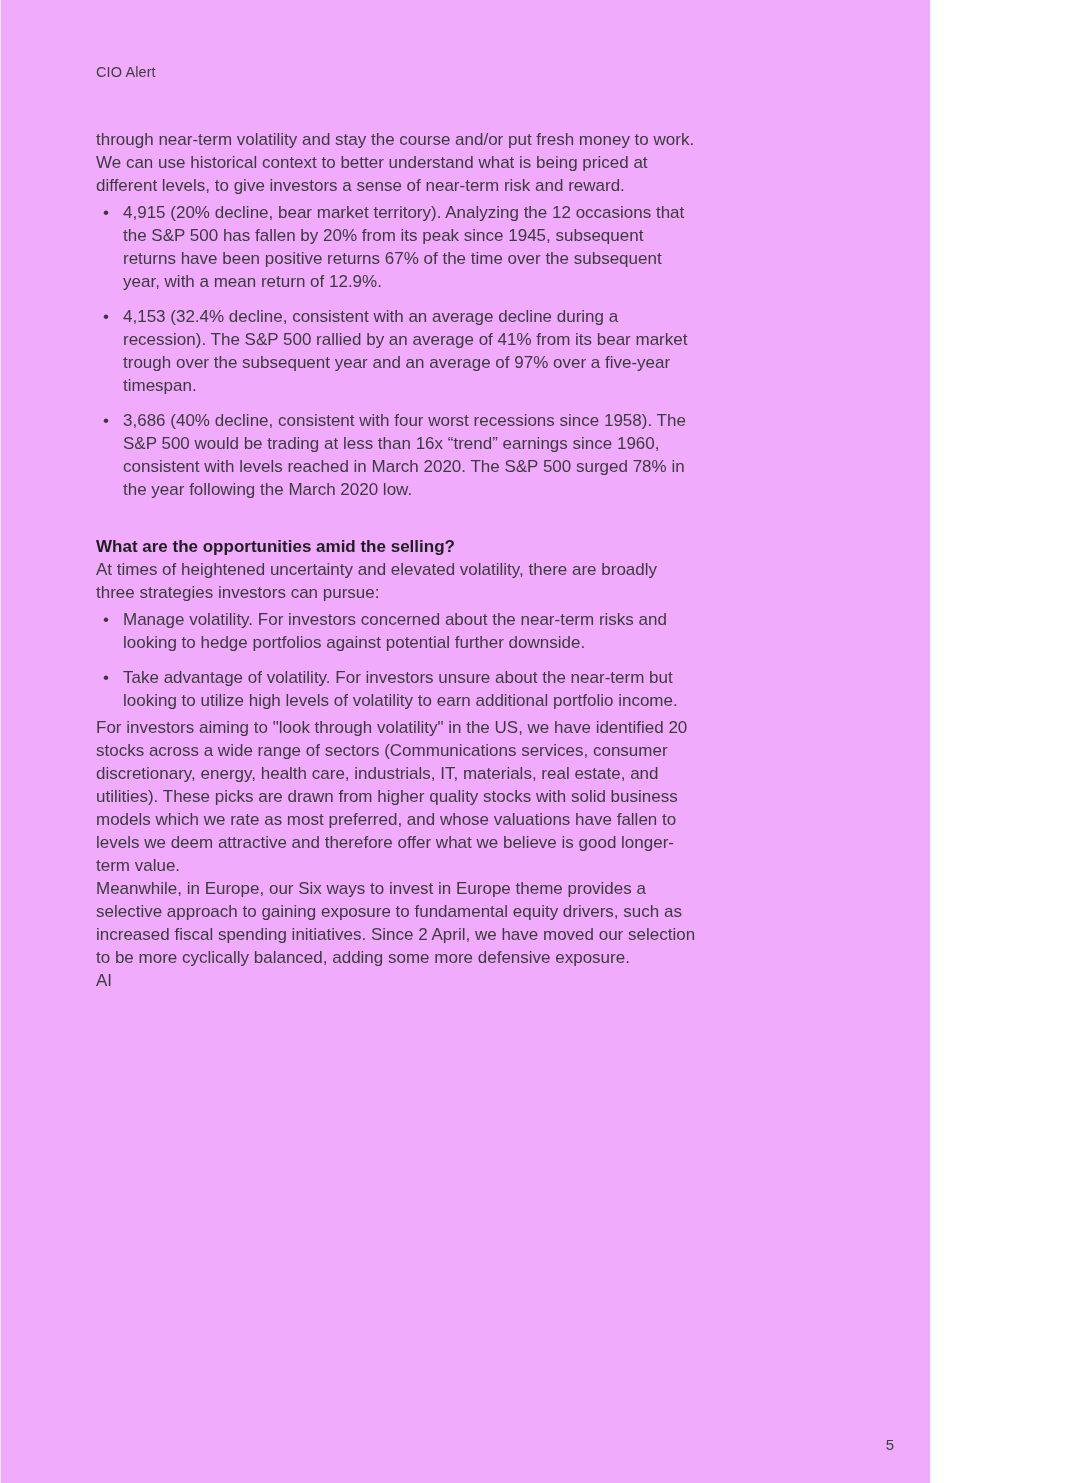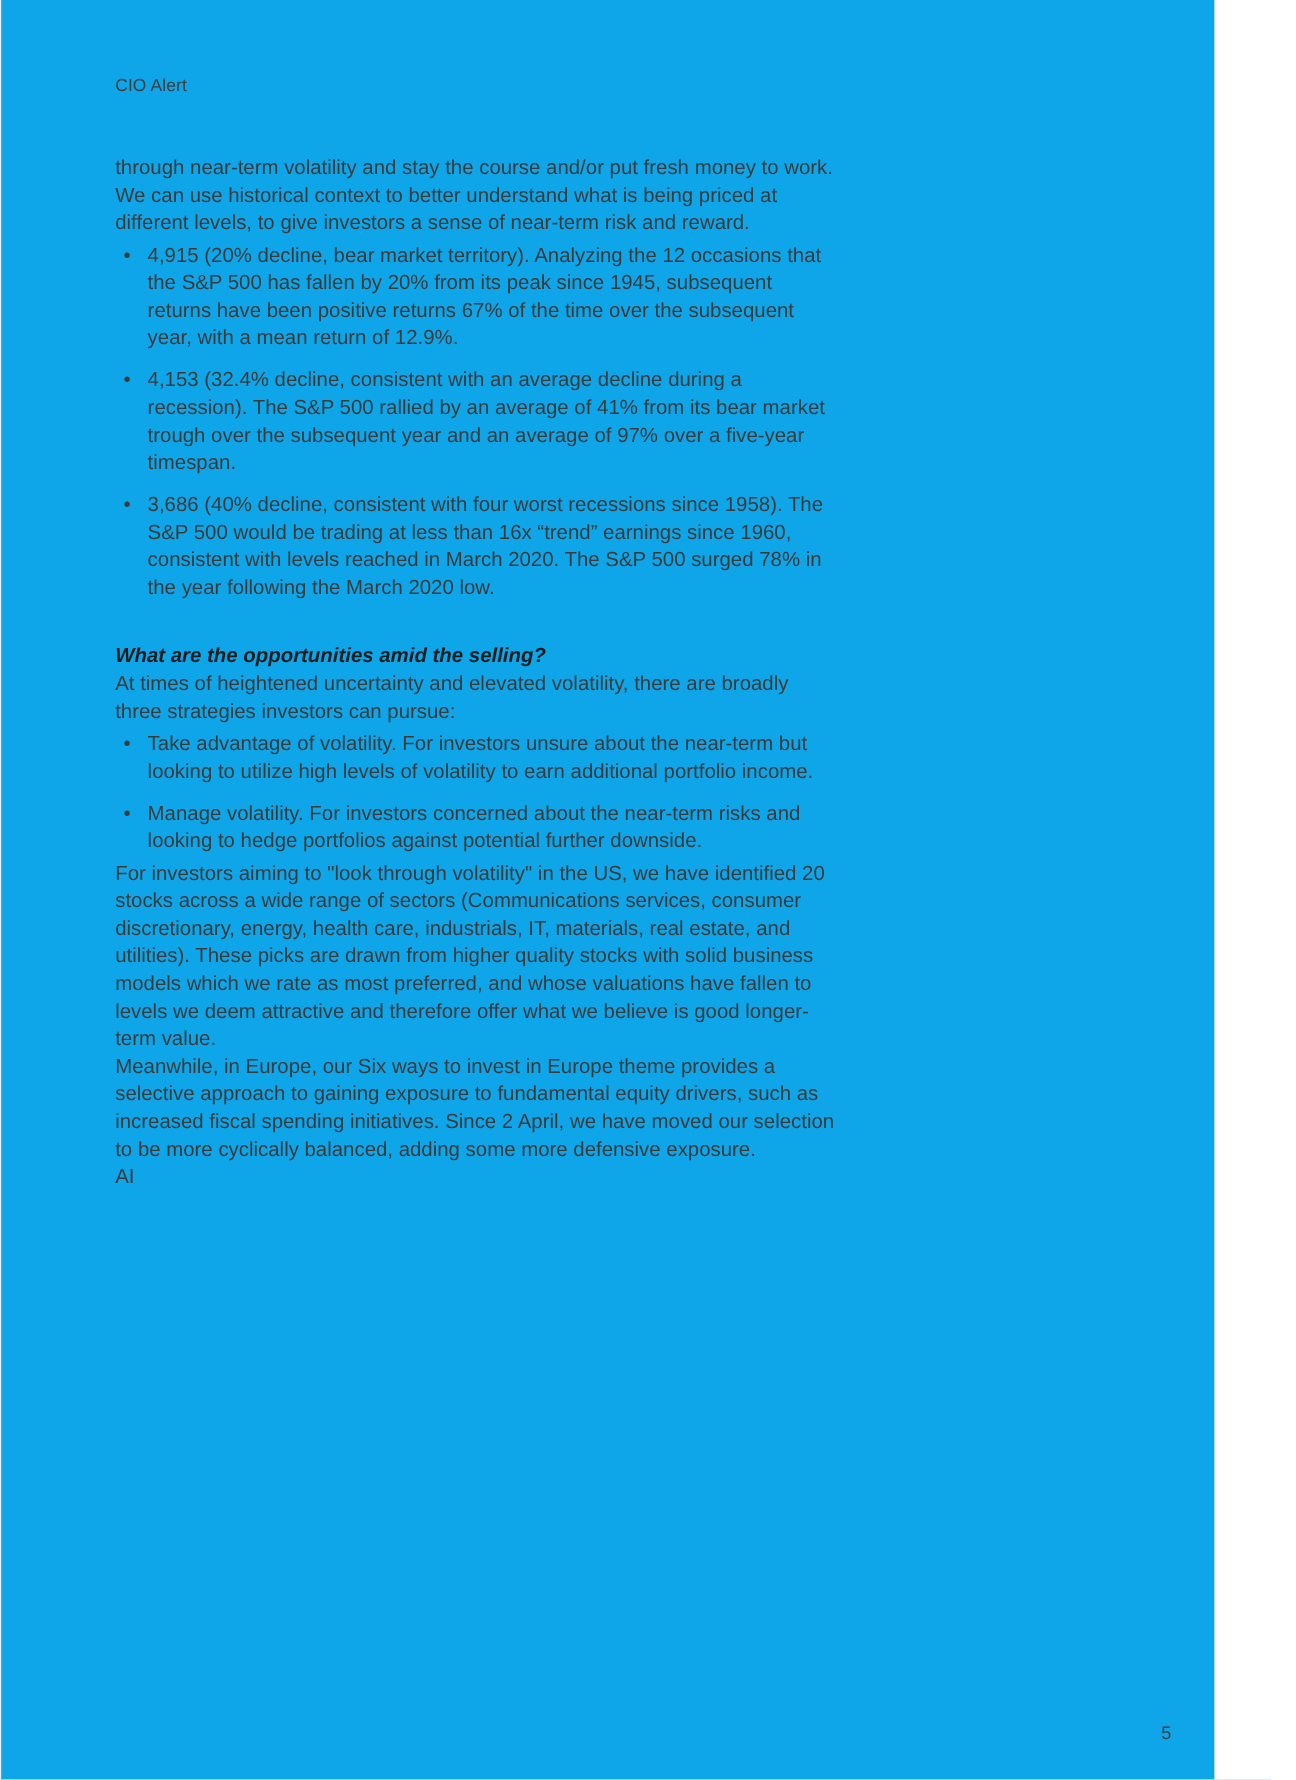--- a/index.html
+++ b/index.html
@@ -3,23 +3,23 @@
 <meta charset="utf-8">
 <style>
   * { margin: 0; padding: 0; box-sizing: border-box; }
   html, body {
     width: 1080px;
     background: #ffffff;
     font-family: "Liberation Sans", sans-serif;
   }
   .page {
     position: relative;
-    width: 1012px;
+    width: 930px;
     height: 1483px;
-    background: #0ea5e9;
+    background: #f0abfc;
     border-left: 1px solid #ededed;
     overflow: hidden;
   }
   .running-header {
     position: absolute;
     left: 95px;
     top: 63px;
     font-size: 14.5px;
     line-height: 18px;
     color: #3d3d3d;
@@ -52,21 +52,21 @@
     margin-bottom: 12px;
   }
   ul.doc-list li:last-child { margin-bottom: 0; }
   ul.doc-list li::before {
     content: "\2022";
     position: absolute;
     left: 3px;
     top: 0;
     color: #3b3b3b;
   }
-  .mt-heading { margin-top: 34px; font-style: italic; }
+  .mt-heading { margin-top: 34px; }
   .mt-para-lg { margin-top: 32px; }
   .mb-sm { margin-bottom: 25px; }
   .mt-heading-2 { margin-top: 24px; }
   .mt-ai { margin-top: 23px; }
   .tight { margin-bottom: 0; }
   .list-tight { margin-top: 1px; }
   .page-number {
     position: absolute;
     right: 36px;
     bottom: 30px;
@@ -91,22 +91,22 @@
       <li>4,915 (20% decline, bear market territory). Analyzing the 12 occasions that the S&amp;P 500 has fallen by 20% from its peak since 1945, subsequent returns have been positive returns 67% of the time over the subsequent year, with a mean return of 12.9%.</li>
       <li>4,153 (32.4% decline, consistent with an average decline during a recession). The S&amp;P 500 rallied by an average of 41% from its bear market trough over the subsequent year and an average of 97% over a five-year timespan.</li>
       <li>3,686 (40% decline, consistent with four worst recessions since 1958). The S&amp;P 500 would be trading at less than 16x “trend” earnings since 1960, consistent with levels reached in March 2020. The S&amp;P 500 surged 78% in the year following the March 2020 low.</li>
     </ul>
 
     <h2 class="subhead mt-heading">What are the opportunities amid the selling?</h2>
 
     <p class="tight">At times of heightened uncertainty and elevated volatility, there are broadly three strategies investors can pursue:</p>
 
     <ul class="doc-list list-tight">
+      <li>Manage volatility. For investors concerned about the near-term risks and looking to hedge portfolios against potential further downside.</li>
       <li>Take advantage of volatility. For investors unsure about the near-term but looking to utilize high levels of volatility to earn additional portfolio income.</li>
-      <li>Manage volatility. For investors concerned about the near-term risks and looking to hedge portfolios against potential further downside.</li>
     </ul>
 
     <p class="mt-para-lg mb-sm">For investors aiming to "look through volatility" in the US, we have identified 20 stocks across a wide range of sectors (Communications services, consumer discretionary, energy, health care, industrials, IT, materials, real estate, and utilities). These picks are drawn from higher quality stocks with solid business models which we rate as most preferred, and whose valuations have fallen to levels we deem attractive and therefore offer what we believe is good longer-term value.</p>
 
     <p class="tight">Meanwhile, in Europe, our Six ways to invest in Europe theme provides a selective approach to gaining exposure to fundamental equity drivers, such as increased fiscal spending initiatives. Since 2 April, we have moved our selection to be more cyclically balanced, adding some more defensive exposure.</p>
 
 
 
     <p class="mt-ai">AI</p>
 

